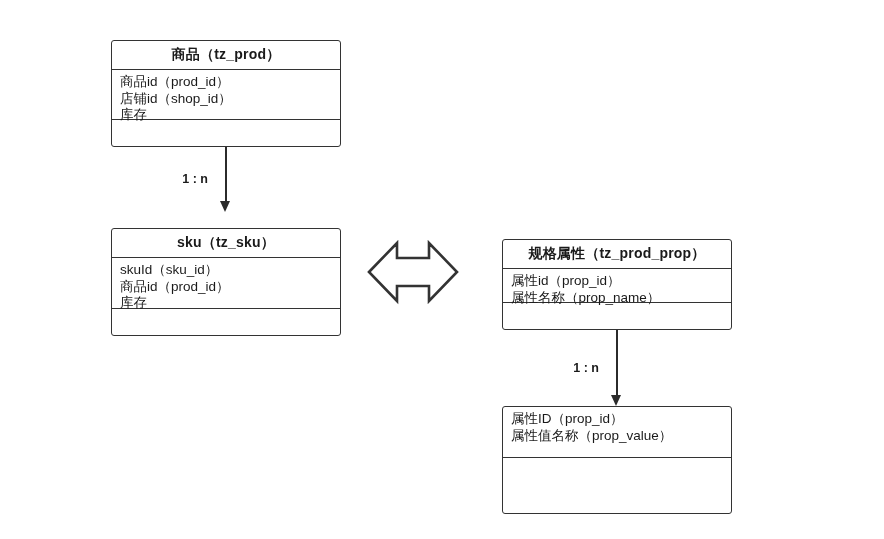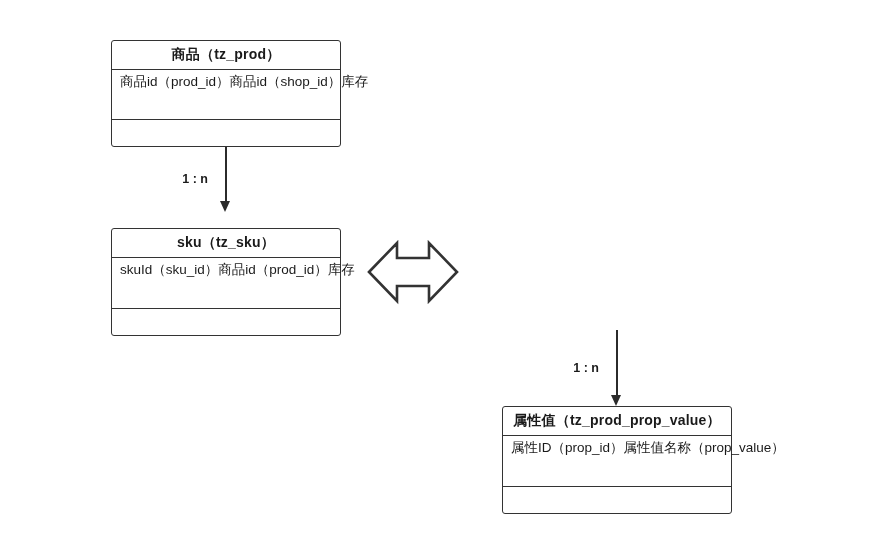--- a/index.html
+++ b/index.html
@@ -42,21 +42,21 @@
     justify-content: center;
     letter-spacing: 0.2px;
     white-space: nowrap;
   }
   .entity-attrs {
     box-sizing: border-box;
     width: 100%;
     border-bottom: 1.6px solid #333333;
     padding: 4px 0 4px 8px;
     display: flex;
-    flex-direction: row;
+    flex-direction: column;
     justify-content: flex-start;
   }
   .attr-line {
     font-size: 13.5px;
     color: #1a1a1a;
     line-height: 16.5px;
     white-space: nowrap;
   }
   .entity-footer {
     box-sizing: border-box;
@@ -100,21 +100,21 @@
 </style>
 </head>
 <body>
 
 <div id="canvas">
 
   <div class="entity" style="left:111px; top:40px; width:230px; height:107px;">
     <div class="entity-title" style="height:29px;">商品（tz_prod）</div>
     <div class="entity-attrs" style="height:50px;">
       <div class="attr-line">商品id（prod_id）</div>
-      <div class="attr-line">商品id（shop_id）</div>
+      <div class="attr-line">店铺id（shop_id）</div>
       <div class="attr-line">库存</div>
     </div>
     <div class="entity-footer"></div>
   </div>
 
   <div class="connector" style="left:225px; top:147px; width:1.6px; height:65px;">
     <div class="conn-line" style="height:54px;"></div>
     <div class="conn-arrow" style="left:-4.7px; top:54px;"></div>
   </div>
   <div class="conn-label" style="left:210px; top:172px; transform:translateX(-100%);">1 : n</div>
@@ -128,29 +128,36 @@
     </div>
     <div class="entity-footer"></div>
   </div>
 
   <div class="double-arrow" style="left:366px; top:236px; width:94px; height:72px;">
     <svg width="94" height="72" viewBox="0 0 94 72" xmlns="http://www.w3.org/2000/svg">
       <polygon points="3,36 31,7 31,22 63,22 63,7 91,36 63,65 63,50 31,50 31,65" fill="none" stroke="#333333" stroke-width="2.6" stroke-linejoin="miter"></polygon>
     </svg>
   </div>
 
+  <div class="entity" style="left:502px; top:239px; width:230px; height:91px;">
+    <div class="entity-title" style="height:29px;">规格属性（tz_prod_prop）</div>
+    <div class="entity-attrs" style="height:34px;">
+      <div class="attr-line">属性id（prop_id）</div>
+      <div class="attr-line">属性名称（prop_name）</div>
+    </div>
+    <div class="entity-footer"></div>
+  </div>
 
   <div class="connector" style="left:616px; top:330px; width:1.6px; height:76px;">
     <div class="conn-line" style="height:65px;"></div>
     <div class="conn-arrow" style="left:-4.7px; top:65px;"></div>
   </div>
   <div class="conn-label" style="left:601px; top:361px; transform:translateX(-100%);">1 : n</div>
 
   <div class="entity" style="left:502px; top:406px; width:230px; height:108px;">
-    <div class="entity-title" style="height:29px;">属性值（tz_prod_prop_value）</div>
     <div class="entity-attrs" style="height:51px;">
       <div class="attr-line">属性ID（prop_id）</div>
       <div class="attr-line">属性值名称（prop_value）</div>
     </div>
     <div class="entity-footer"></div>
   </div>
 
 </div>
 
 </body></html>

